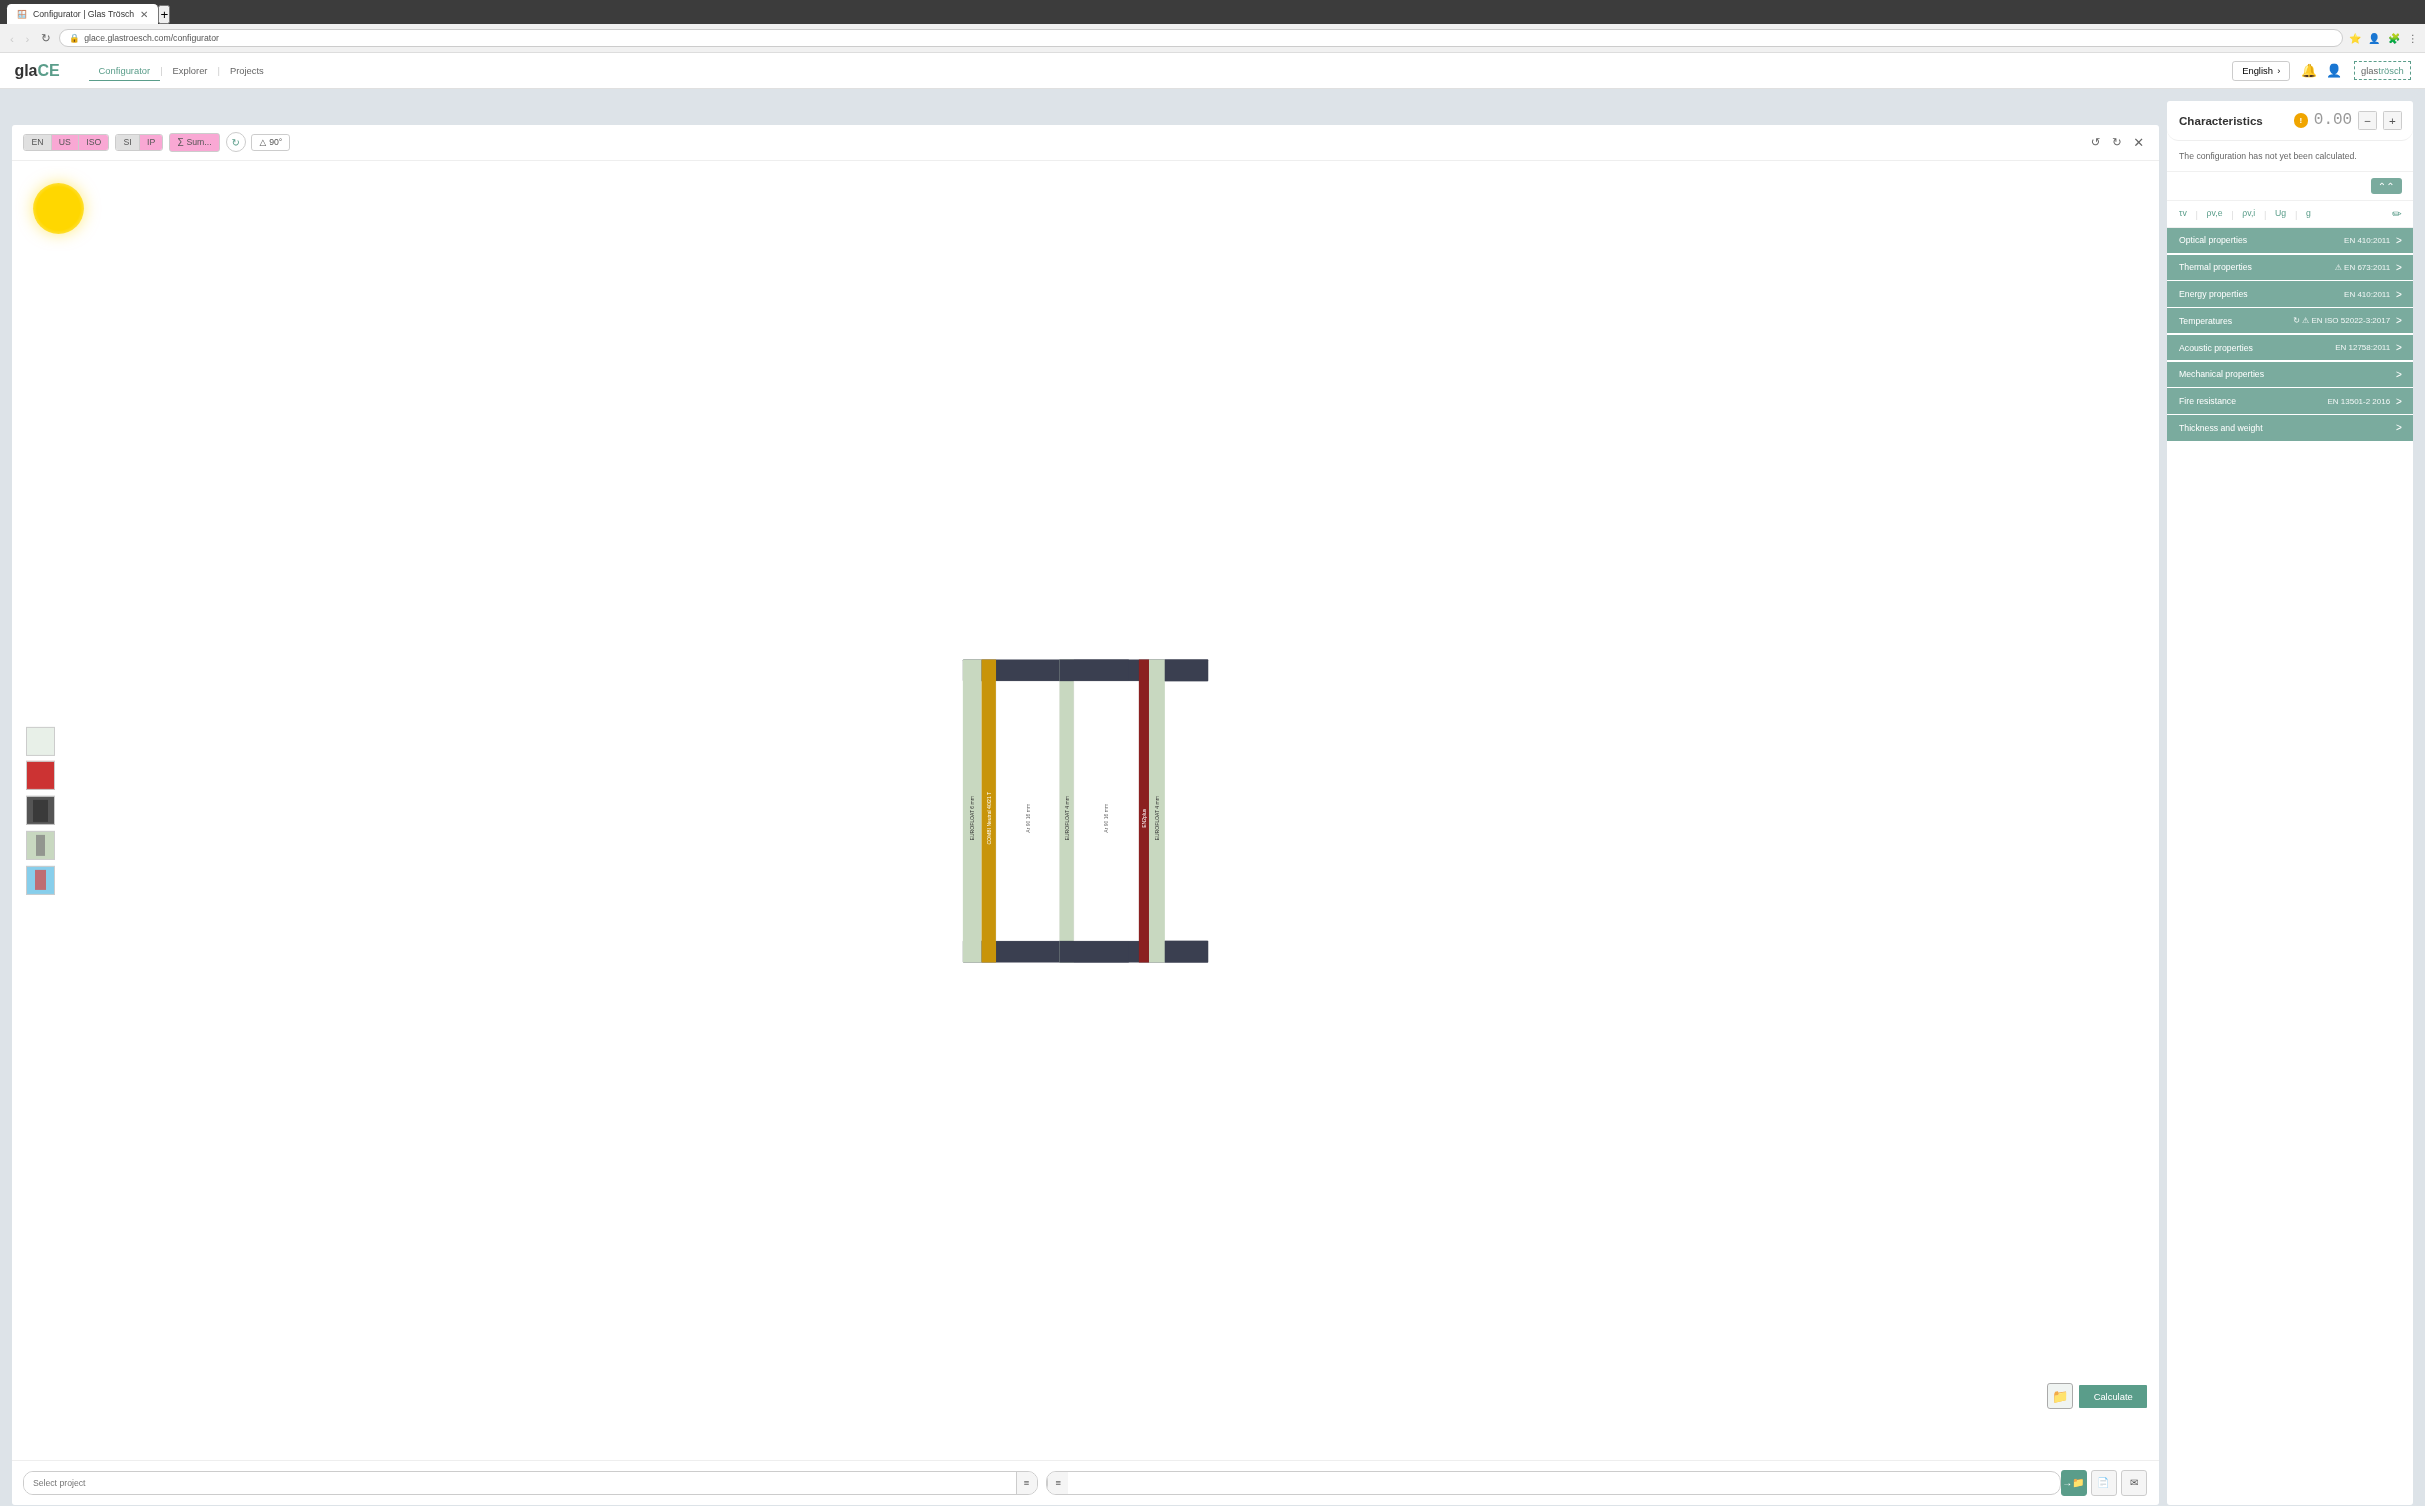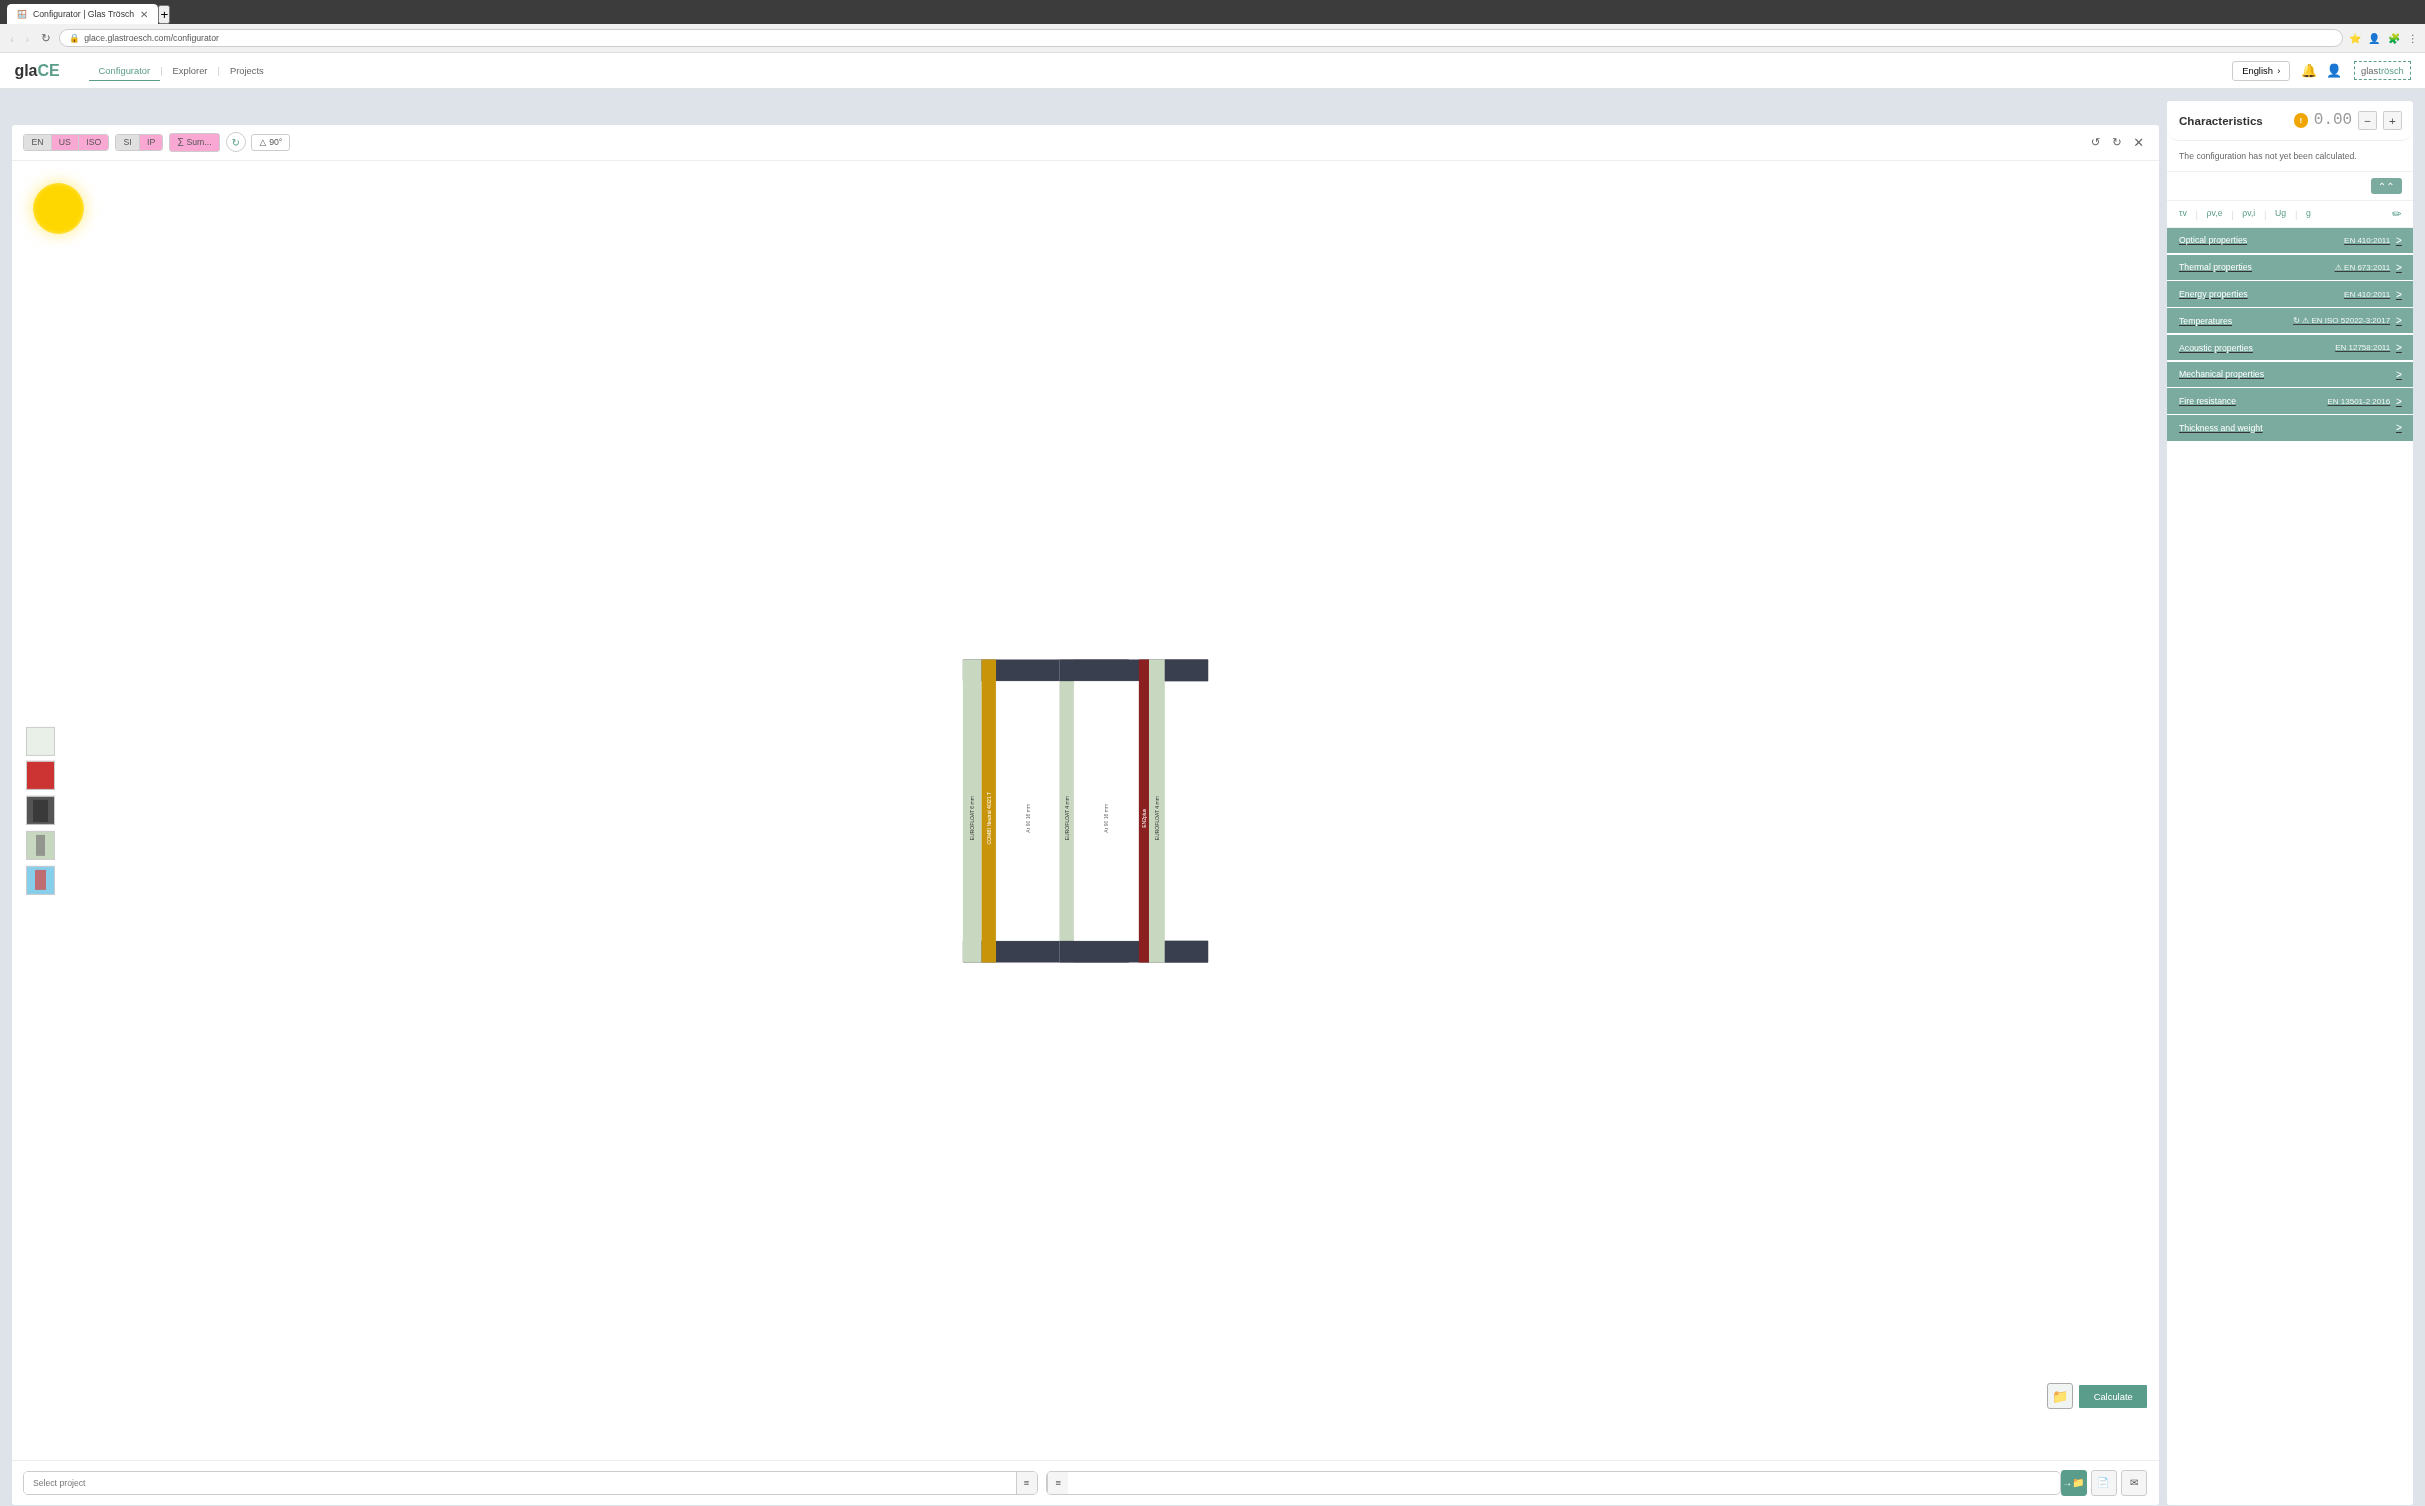--- a/index.html
+++ b/index.html
@@ -56,21 +56,21 @@
     .glass-diagram { flex: 1; display: flex; align-items: center; justify-content: center; position: relative; padding: 14.4px; }
     .sun-icon { position: absolute; top: 21.7px; left: 21.7px; width: 51px; height: 51px; border-radius: 50%; background: radial-gradient(circle, #ffd700 60%, rgba(255,215,0,0.3) 100%); box-shadow: 0 0 14.4px rgba(255,215,0,0.5); }
 
     
     .thumbnails-sidebar { position: absolute; left: 14.4px; top: 50%; transform: translateY(-50%); display: flex; flex-direction: column; gap: 5.8px; }
     .thumb-item { width: 29px; height: 29px; border: 0.7px solid #ccc; background: #f0f4f0; cursor: pointer; display: flex; align-items: center; justify-content: center; overflow: hidden; }
 
     
     .config-bottom { border-top: 0.7px solid #eee; padding: 8.7px 11.6px; display: flex; align-items: center; justify-content: space-between; }
     .project-inputs { display: flex; gap: 8.7px; flex: 1; }
-    .project-input-wrap { flex: 1; display: flex; border: 0.7px solid #ccc; border-radius: 5px; overflow: hidden; }
+    .project-input-wrap { flex: 1; display: flex; border: 0.7px solid #ccc; border-radius: 10px; overflow: hidden; }
     .project-input { flex: 1; border: none; padding: 5.8px 8.7px; font-size: 8.7px; outline: none; color: #555; }
     .project-input-icon { padding: 5.8px 7.2px; background: #f5f5f5; border-left: 0.7px solid #ccc; cursor: pointer; color: #666; }
     .bottom-action-btns { display: flex; gap: 4.3px; }
     .action-btn { width: 26px; height: 26px; border: 0.7px solid #ccc; border-radius: 2.9px; background: #f5f5f5; cursor: pointer; display: flex; align-items: center; justify-content: center; color: #555; font-size: 10px; }
     .action-btn.primary { background: #5a9d8a; border-color: #5a9d8a; color: #fff; }
 
     
     .calculate-area { position: absolute; bottom: 51px; right: 11.6px; display: flex; gap: 5.8px; align-items: center; }
     .folder-btn { width: 26px; height: 26px; border: 0.7px solid #aaa; border-radius: 2.9px; background: #f0f4f2; cursor: pointer; display: flex; align-items: center; justify-content: center; color: #5a9d8a; }
     .calculate-btn { padding: 5.8px 14.4px; background: #5a9d8a; color: #fff; border: none; border-radius: 1px; cursor: pointer; font-size: 9.4px; }
@@ -87,21 +87,21 @@
     .char-collapse-row { display: flex; justify-content: flex-end; padding: 5.8px 11.6px; border-bottom: 0.7px solid #f0f0f0; }
     .collapse-btn { background: #7aab9e; color: #fff; border: none; border-radius: 2.9px; padding: 2.9px 7.2px; cursor: pointer; font-size: 10px; }
 
     
     .char-value-tabs { display: flex; padding: 5.8px 11.6px; gap: 8.7px; border-bottom: 0.7px solid #f0f0f0; align-items: center; }
     .val-tab { font-size: 8.7px; color: #5a9d8a; border-bottom: 1.4px solid transparent; cursor: pointer; padding-bottom: 1.4px; }
     .val-tab-sep { color: #ddd; }
     .val-tab-edit { font-size: 11.6px; color: #5a9d8a; cursor: pointer; }
 
     
-    .prop-list { padding: 0; text-decoration: underline; }
+    .prop-list { padding: 0; }
     .prop-item { display: flex; align-items: center; padding: 7.2px 11.6px; background: #7aab9e; color: #fff; margin-bottom: 1.4px; cursor: pointer; font-size: 8.7px; }
     .prop-item-label { flex: 1; font-size: 8.7px; }
     .prop-item-std { font-size: 8px; opacity: 0.9; margin-right: 5.8px; display: flex; align-items: center; gap: 2.9px; }
     .prop-item-chevron { font-size: 10px; }
   </style>
 </head>
 <body>
 
 <div class="browser-chrome">
   <div class="browser-tab-bar">

